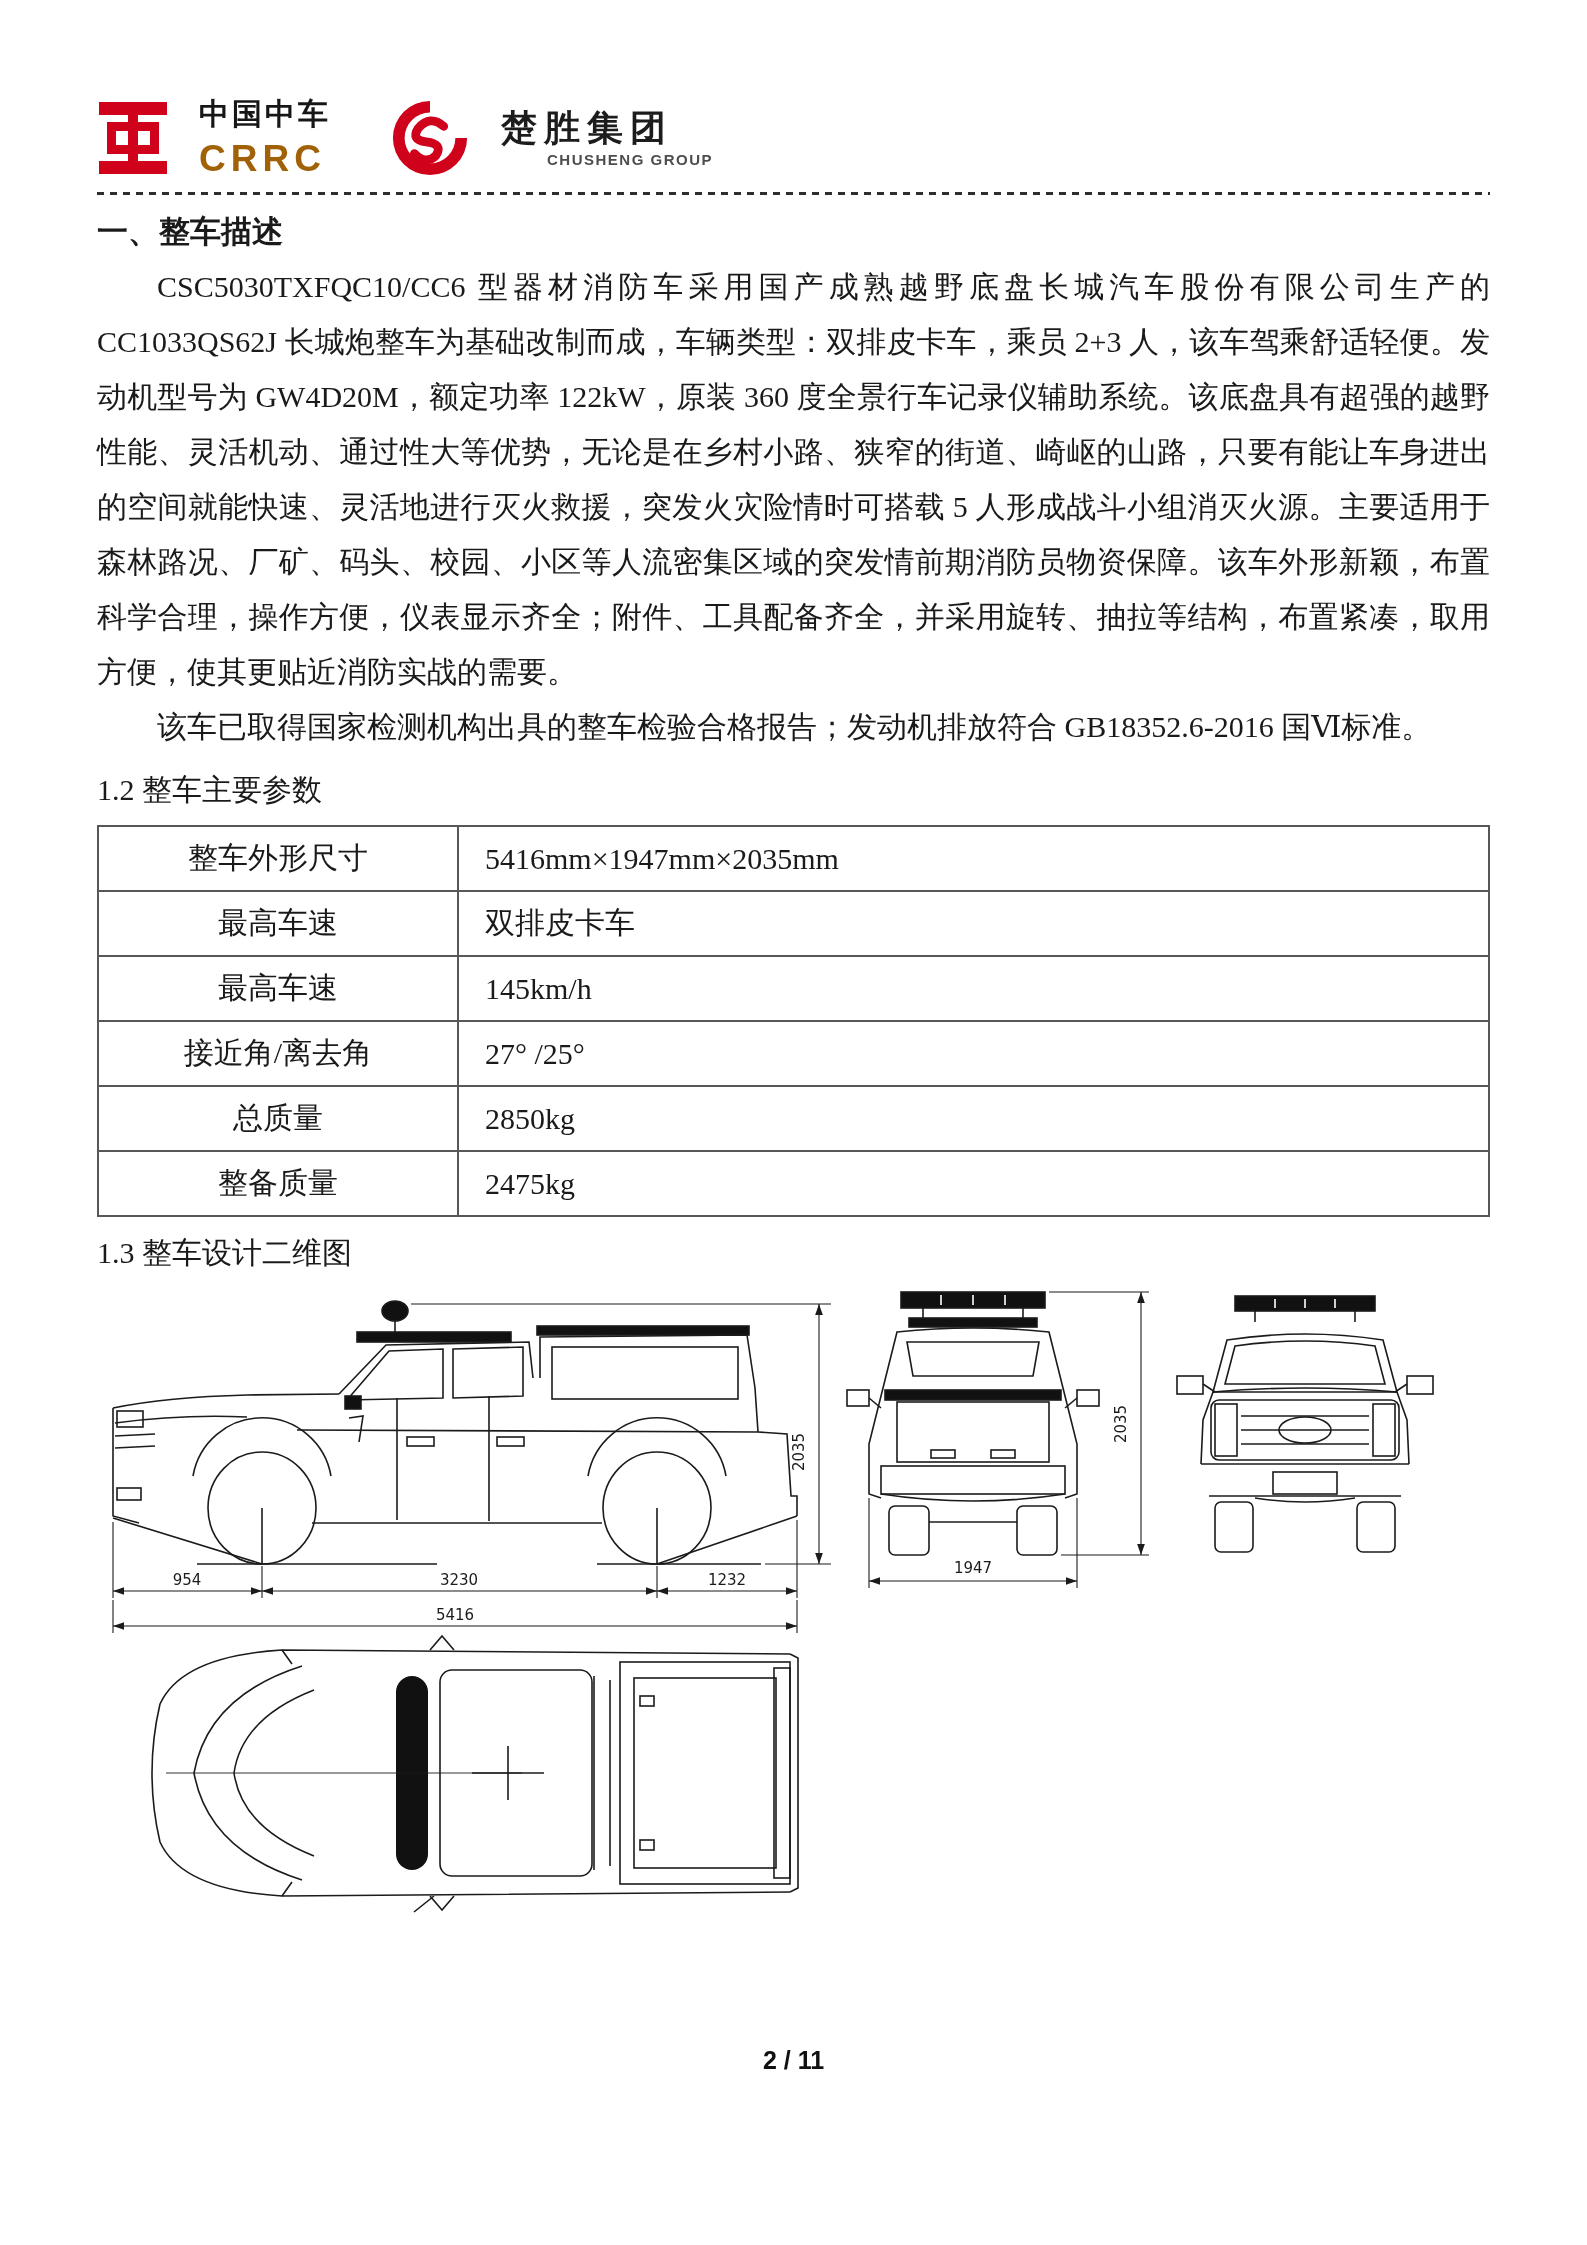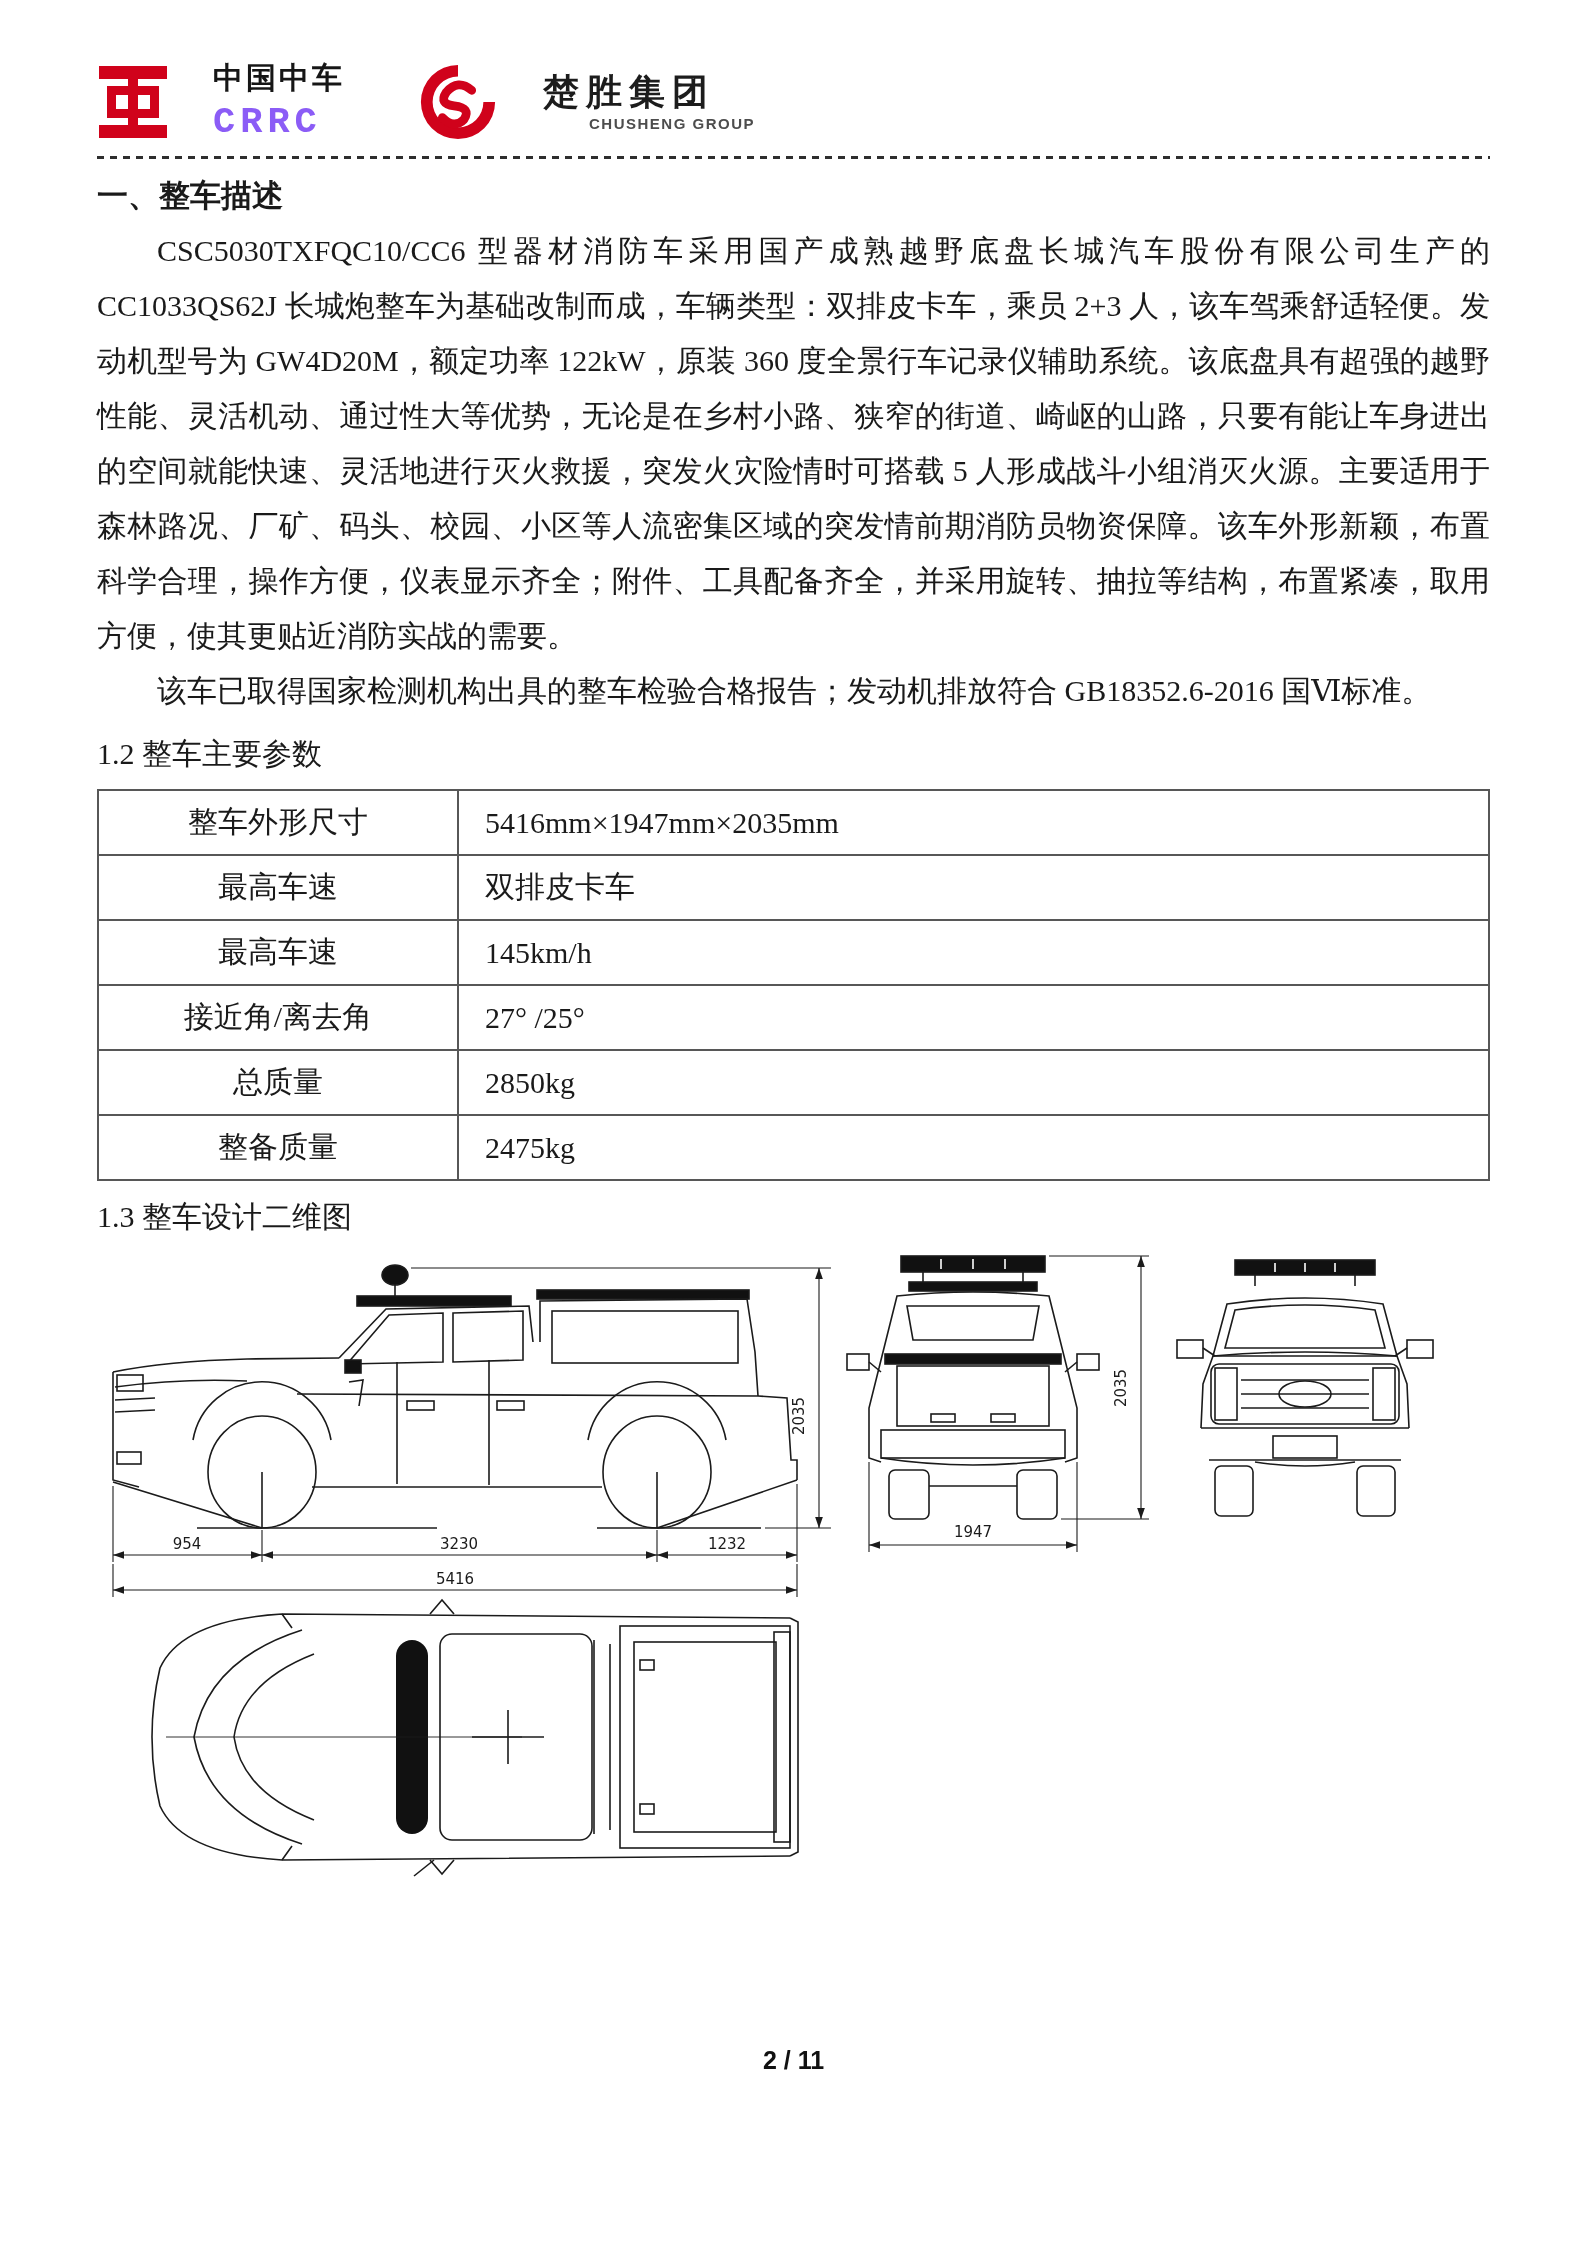--- a/index.html
+++ b/index.html
@@ -7,25 +7,25 @@
     position:relative;
     width:1587px;height:2245px;
     background:#ffffff;
     margin:0 auto;
     font-family:"Liberation Serif","DejaVu Serif",serif;
     color:#1a1a1a;
     overflow:hidden;
   }
   .content{padding:0 97px;}
   
-  .hdr{display:flex;align-items:center;gap:44px;padding:56px 0 0 0;height:92px;}
+  .hdr{display:flex;align-items:center;gap:30px;padding:92px 0 0 0;height:92px;}
   .crrc-mark{width:72px;height:76px;flex:0 0 auto;}
   .logo-stack{display:flex;flex-direction:column;justify-content:center;line-height:1;}
   .crrc-cn{font-family:"Liberation Sans",sans-serif;font-weight:bold;font-size:30px;letter-spacing:3px;color:#161616;}
-  .crrc-en{font-family:Liberation Mono, monospace;font-weight:bold;font-size:37px;letter-spacing:5px;color:#8b5cf6;margin-top:11px;}
+  .crrc-en{font-family:Liberation Sans, sans-serif;font-weight:bold;font-size:37px;letter-spacing:5px;color:#a16207;margin-top:11px;}
   .cs-mark{width:82px;height:82px;flex:0 0 auto;margin-left:28px;}
   .cs-cn{font-family:"Liberation Sans",sans-serif;font-weight:bold;font-size:36px;letter-spacing:7px;color:#1c1c1c;}
   .cs-en{font-family:"Liberation Sans",sans-serif;font-weight:bold;font-size:15px;letter-spacing:1.5px;color:#4d4d4d;margin-top:6px;margin-left:46px;}
   .dashline{
     margin:8px 97px 0 97px;height:3px;
     background:repeating-linear-gradient(90deg,#2e2e2e 0 7px,transparent 7px 13px);
   }
   
   .h1{font-size:31px;font-weight:bold;margin:16px 0 0 0;}
   .h2{font-size:30px;font-weight:normal;margin:16px 0 0 0;}

